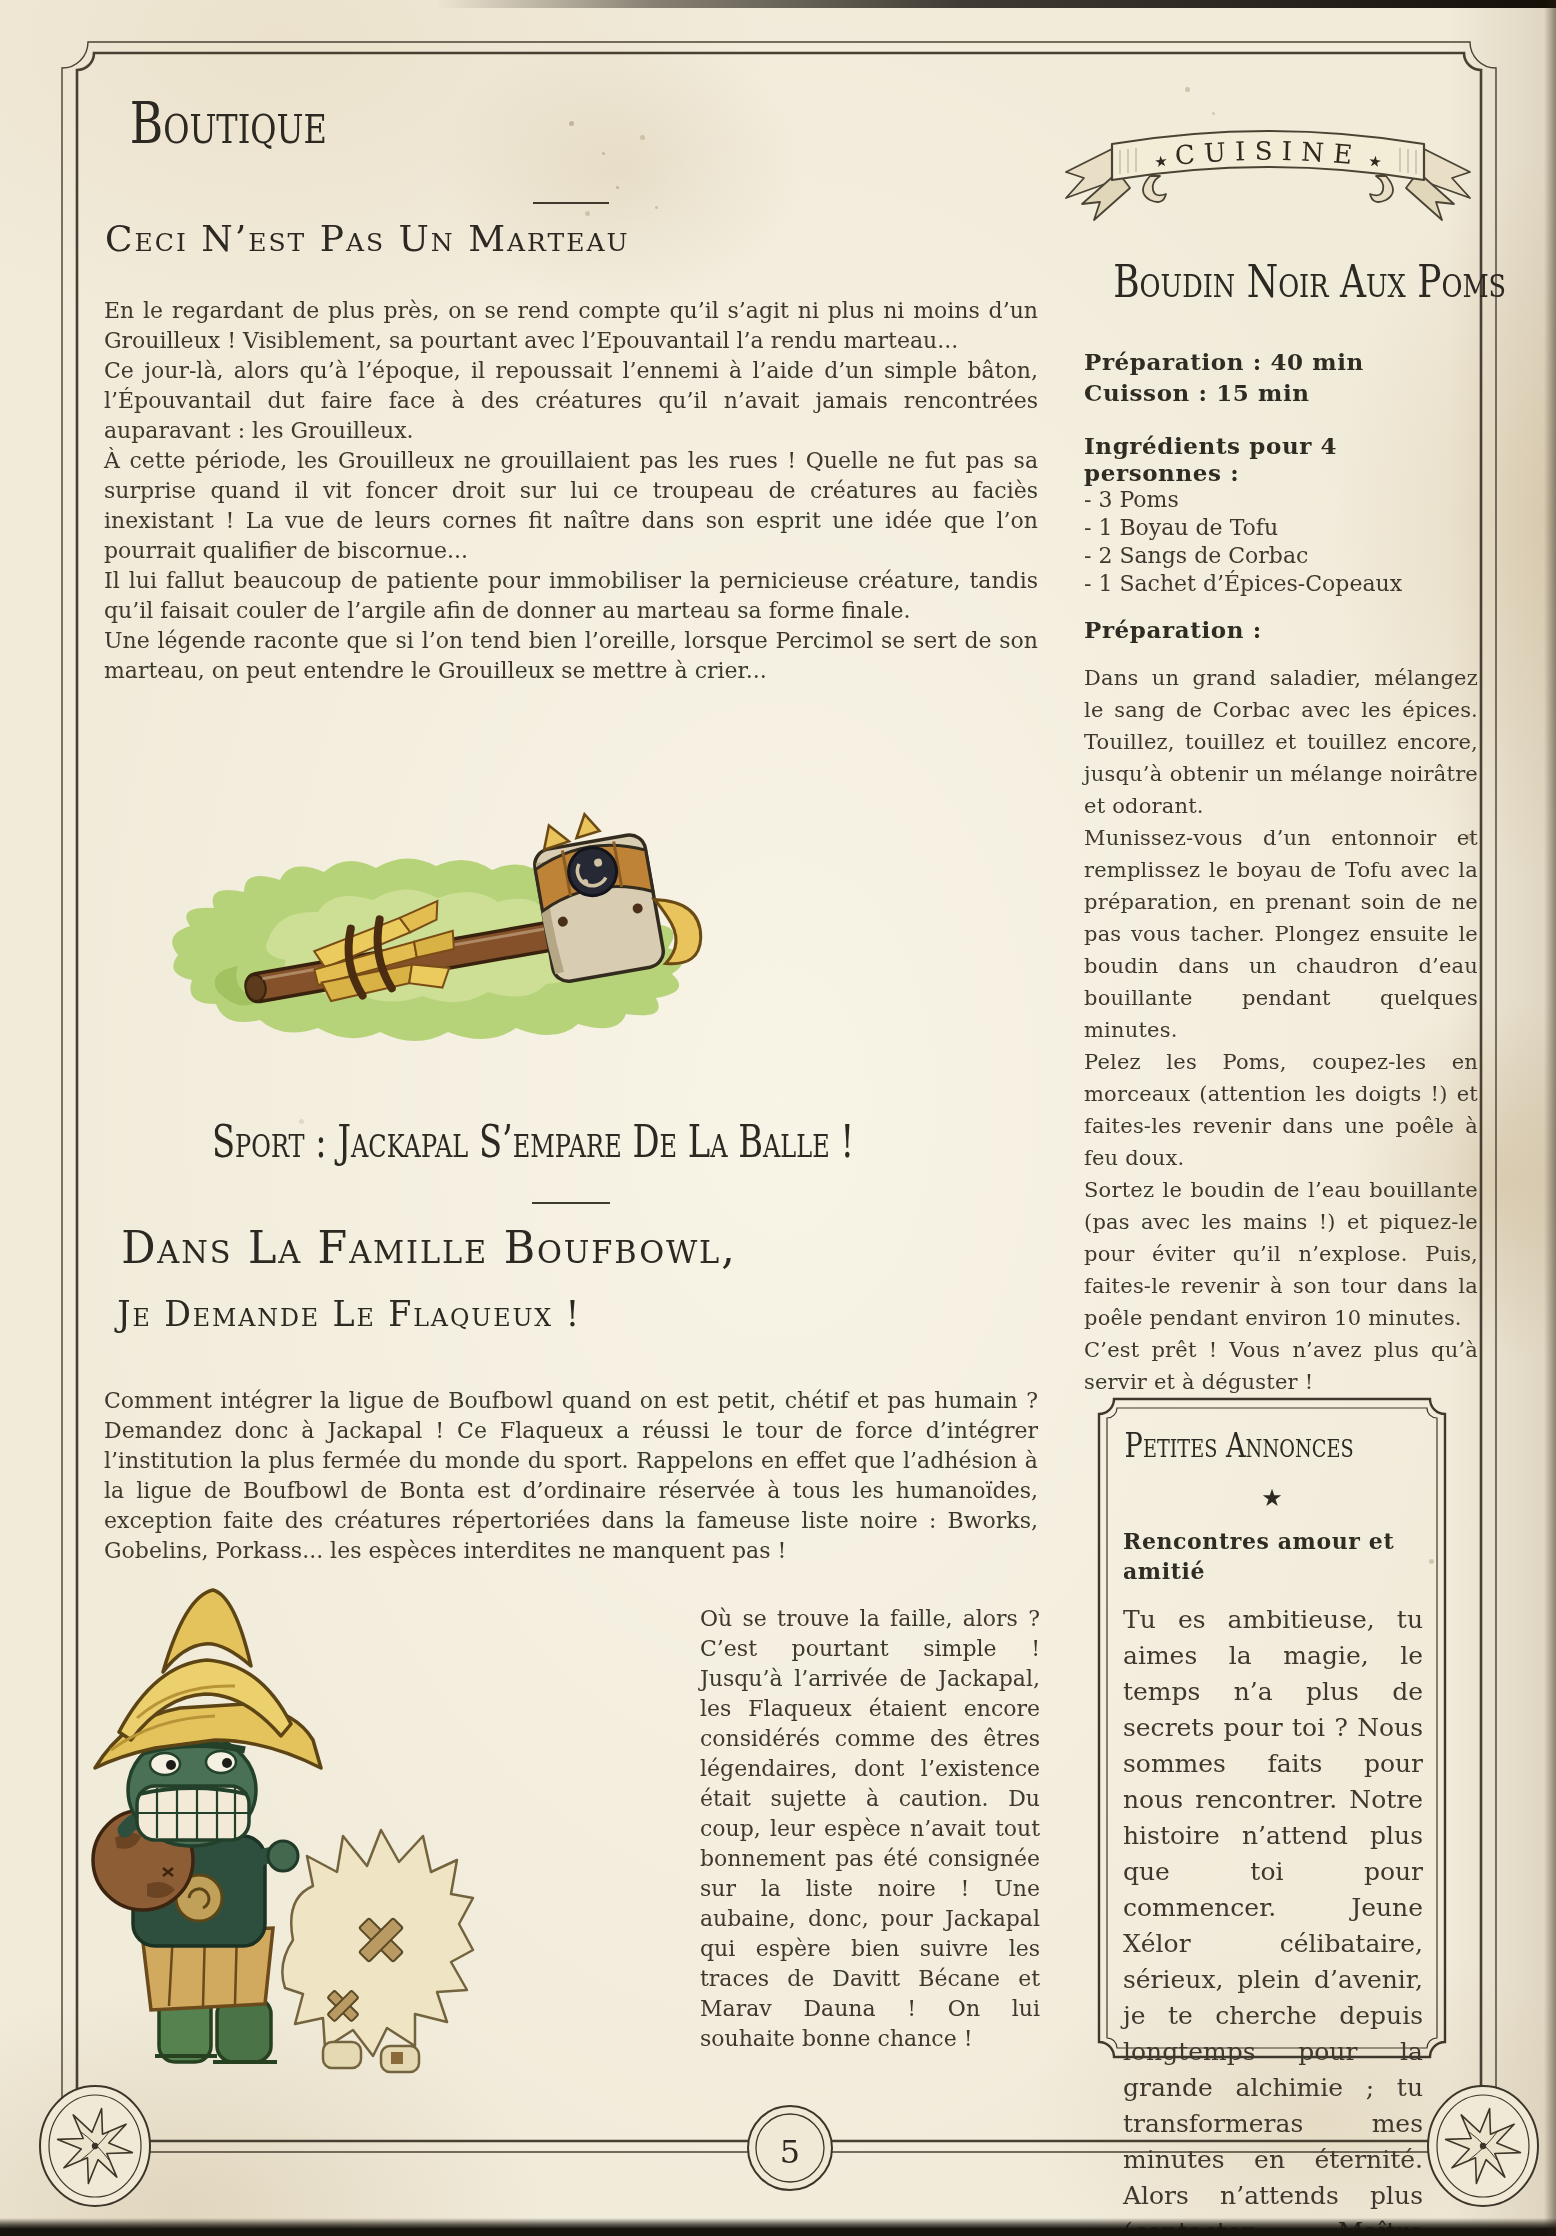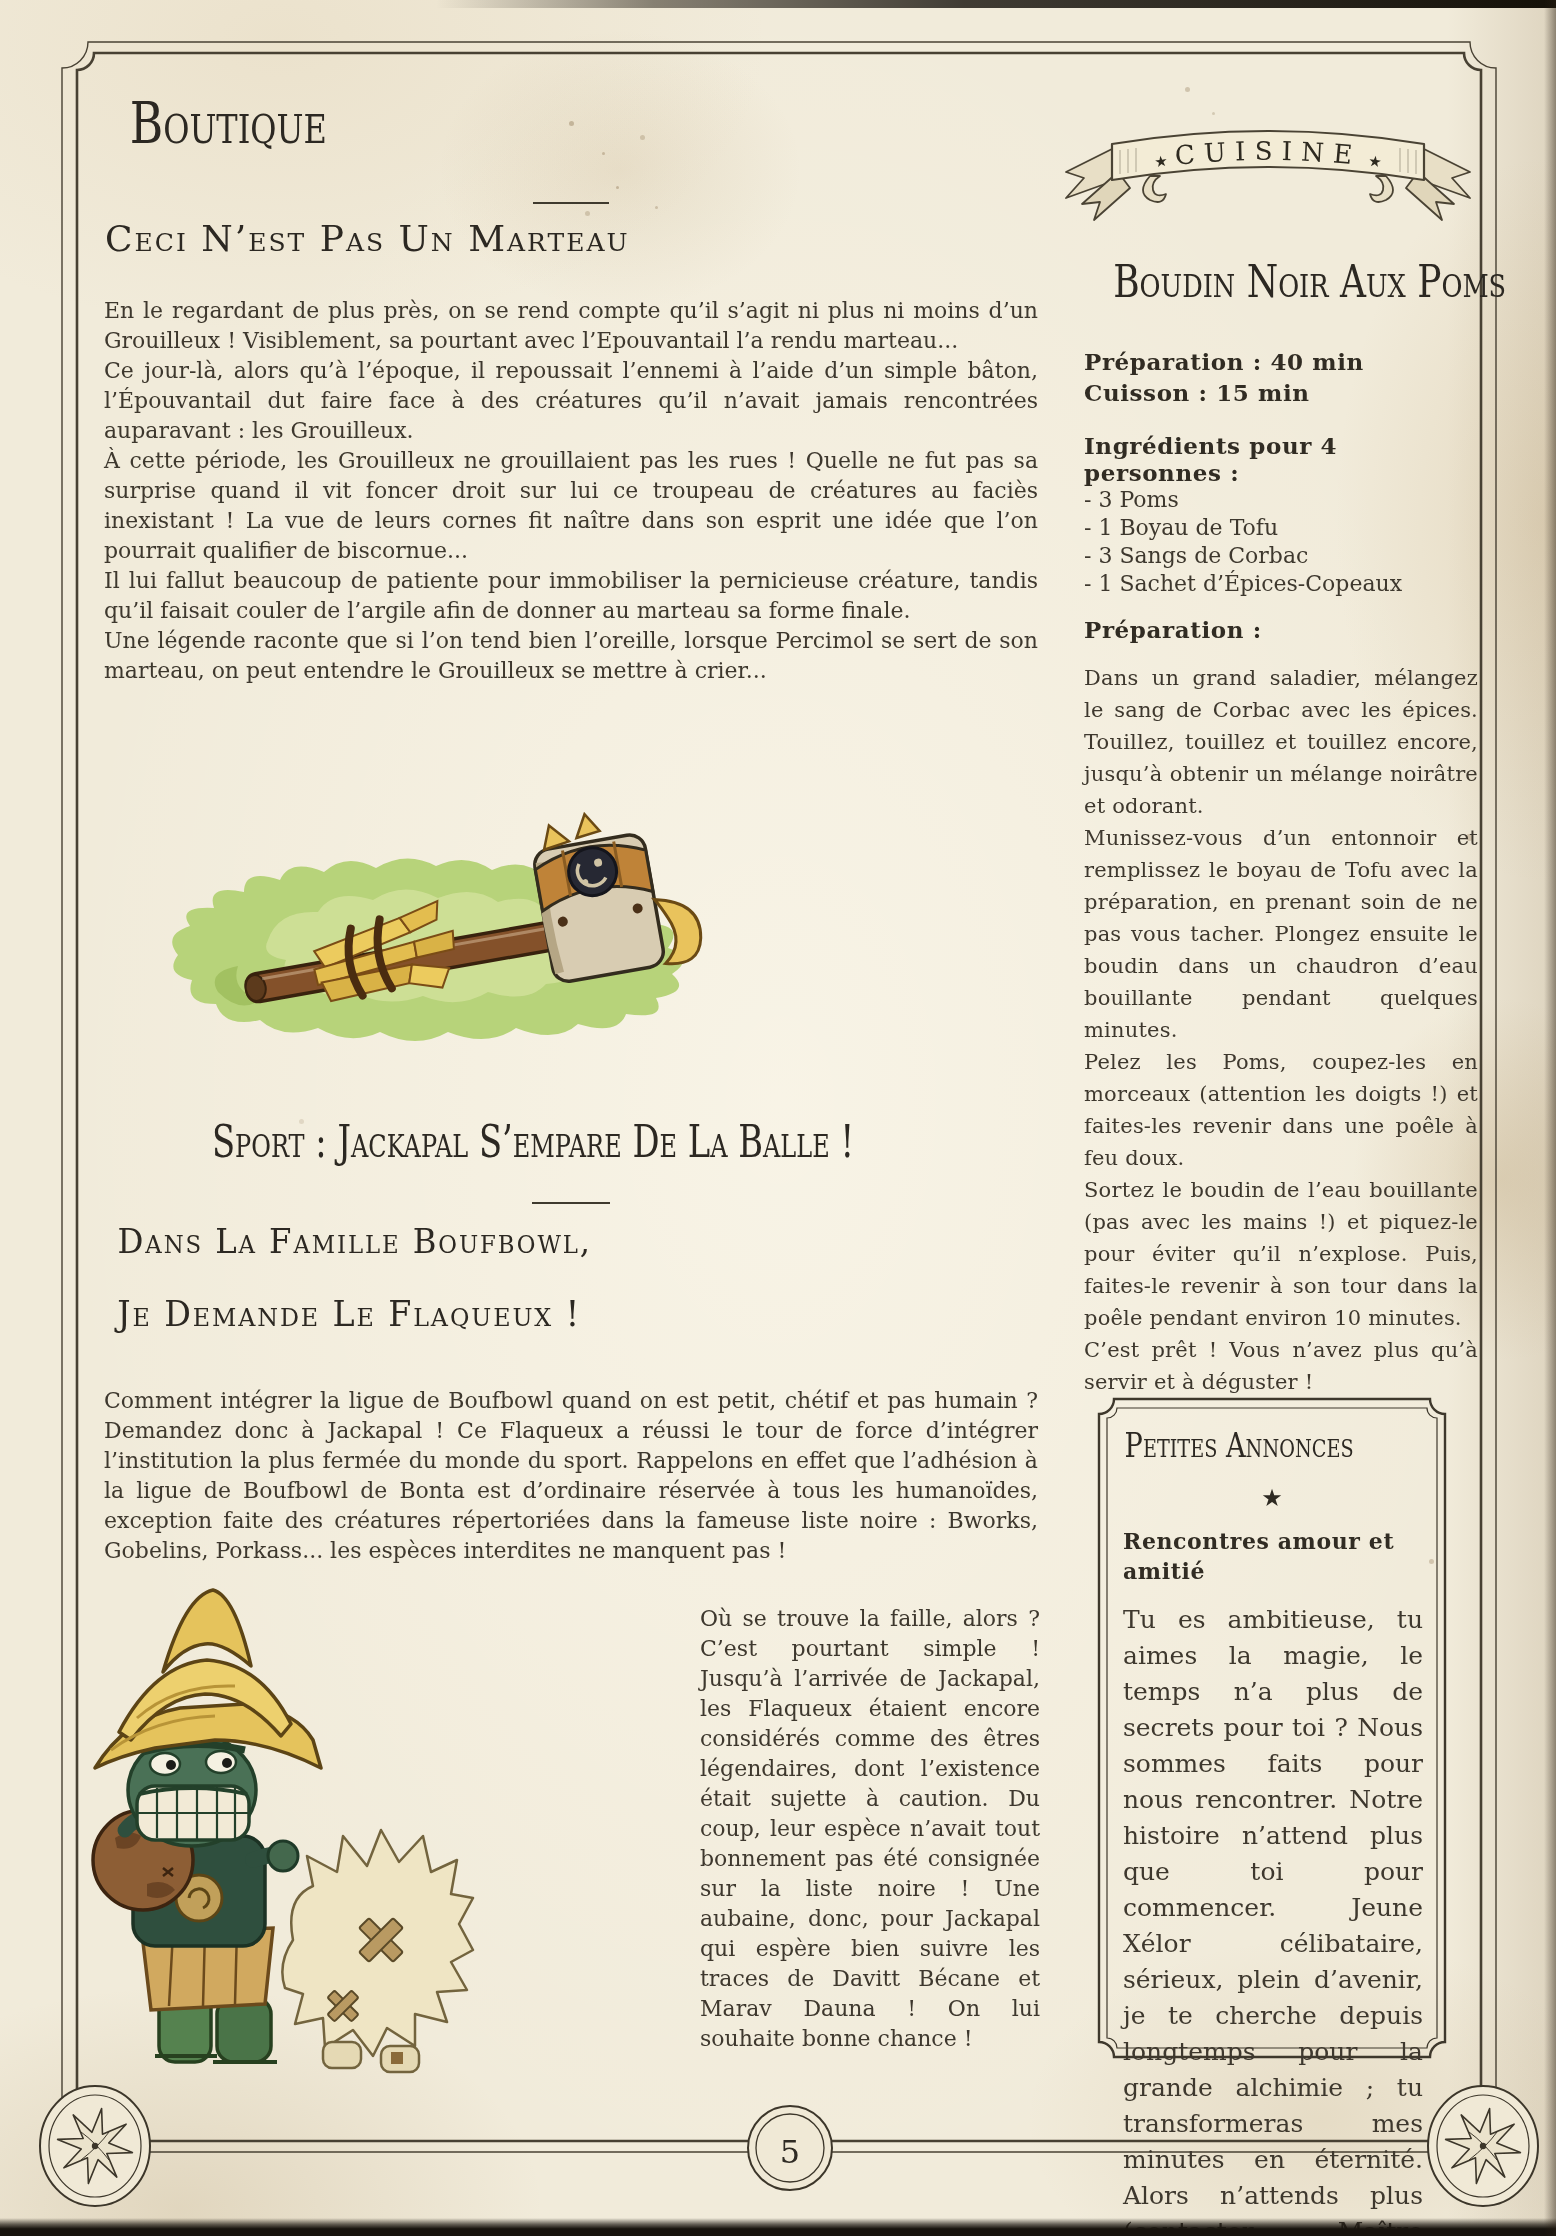--- a/index.html
+++ b/index.html
@@ -122,21 +122,21 @@
       <circle cx="494" cy="182" r="5" fill="#4a3018"></circle>
       <path d="M512,176 Q558,186 551,222 Q545,250 512,241 Q535,224 522,196 Q517,184 512,176 Z" fill="#e9c35c" stroke="#6b4a14" stroke-width="3"></path>
       <path d="M412,108 L421,85 L438,104 Z M446,102 L458,80 L470,99 Z" fill="#e9c35c" stroke="#6b4a14" stroke-width="2.5"></path>
     </g>
   </svg>
 
   <div class="ctitle" style="left:105px; top:1118px; width:932px; font-size:45px;">
     <span class="cond sx75">Sport : Jackapal S’empare De La Balle !</span>
   </div>
   <div class="hrule" style="left:532px; top:1202px; width:78px;"></div>
-  <div class="ctitle" style="left:105px; top:1224px; width:932px; font-size:34px; letter-spacing:2px;">
+  <div class="ctitle" style="left:105px; top:1224px; width:932px; font-size:45px; letter-spacing:2px;">
     <span class="cond sx95">Dans La Famille Boufbowl,</span>
   </div>
   <div class="ctitle" style="left:105px; top:1296px; width:932px; font-size:35px; letter-spacing:2px;">
     <span class="cond sx95">Je Demande Le Flaqueux !</span>
   </div>
   <div class="bodytext left-col" style="left:104px; top:1386px; width:934px;">
     <p>Comment intégrer la ligue de Boufbowl quand on est petit, chétif et pas humain ? Demandez donc à Jackapal ! Ce Flaqueux a réussi le tour de force d’intégrer l’institution la plus fermée du monde du sport. Rappelons en effet que l’adhésion à la ligue de Boufbowl de Bonta est d’ordinaire réservée à tous les humanoïdes, exception faite des créatures répertoriées dans la fameuse liste noire : Bworks, Gobelins, Porkass... les espèces interdites ne manquent pas !</p>
   </div>
   <div class="bodytext left-col" style="left:700px; top:1604px; width:340px;">
     <p>Où se trouve la faille, alors ? C’est pourtant simple ! Jusqu’à l’arrivée de Jackapal, les Flaqueux étaient encore considérés comme des êtres légendaires, dont l’existence était sujette à caution. Du coup, leur espèce n’avait tout bonnement pas été consignée sur la liste noire ! Une aubaine, donc, pour Jackapal qui espère bien suivre les traces de Davitt Bécane et Marav Dauna ! On lui souhaite bonne chance !</p>
@@ -229,21 +229,21 @@
   <div class="abs boldlabel" style="left:1084px; top:346px; width:394px; font-size:23px; line-height:31px;">
     <div>Préparation : 40 min</div>
     <div>Cuisson : 15 min</div>
   </div>
 
   <div class="abs boldlabel" style="left:1084px; top:432px; width:394px; font-size:23px;">Ingrédients pour 4 personnes :</div>
 
   <div class="abs" style="left:1084px; top:486px; width:394px; font-size:22px; line-height:28px;">
     <div>- 3 Poms</div>
     <div>- 1 Boyau de Tofu</div>
-    <div>- 3 Sangs de Corbac</div>
+    <div>- 2 Sangs de Corbac</div>
     <div>- 1 Sachet d’Épices-Copeaux</div>
   </div>
 
   <div class="abs boldlabel" style="left:1084px; top:616px; width:394px; font-size:23px;">Préparation :</div>
 
   <div class="bodytext recipe-col" style="left:1084px; top:662px; width:394px;">
     <p>Dans un grand saladier, mélangez le sang de Corbac avec les épices. Touillez, touillez et touillez encore, jusqu’à obtenir un mélange noirâtre et odorant.</p>
     <p>Munissez-vous d’un entonnoir et remplissez le boyau de Tofu avec la préparation, en prenant soin de ne pas vous tacher. Plongez ensuite le boudin dans un chaudron d’eau bouillante pendant quelques minutes.</p>
     <p>Pelez les Poms, coupez-les en morceaux (attention les doigts !) et faites-les revenir dans une poêle à feu doux.</p>
     <p>Sortez le boudin de l’eau bouillante (pas avec les mains !) et piquez-le pour éviter qu’il n’explose. Puis, faites-le revenir à son tour dans la poêle pendant environ 10 minutes.</p>

